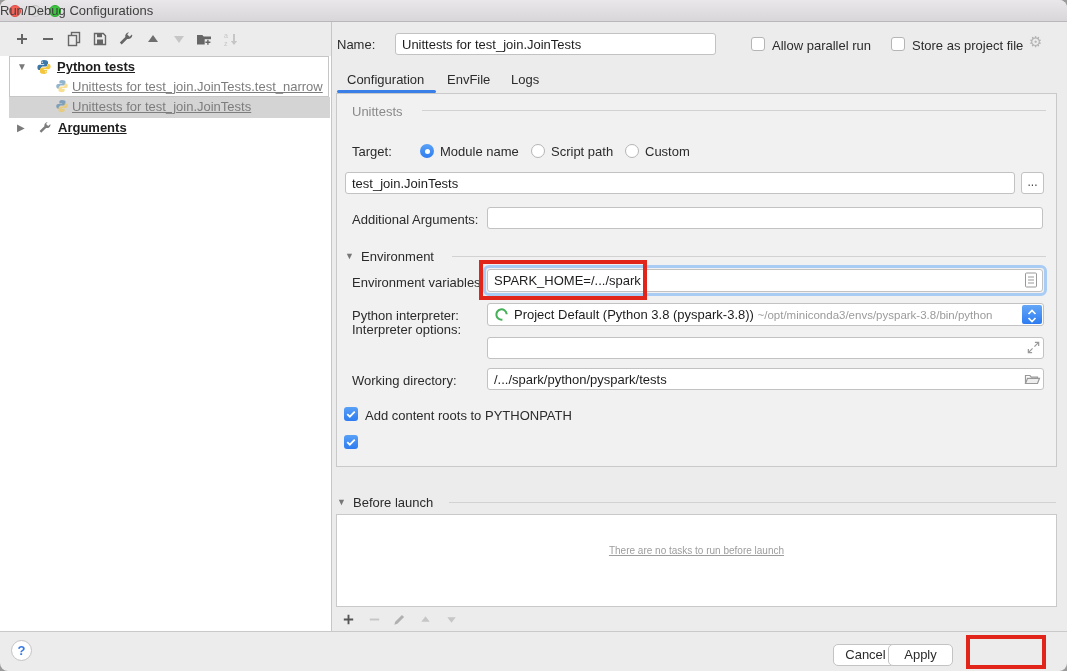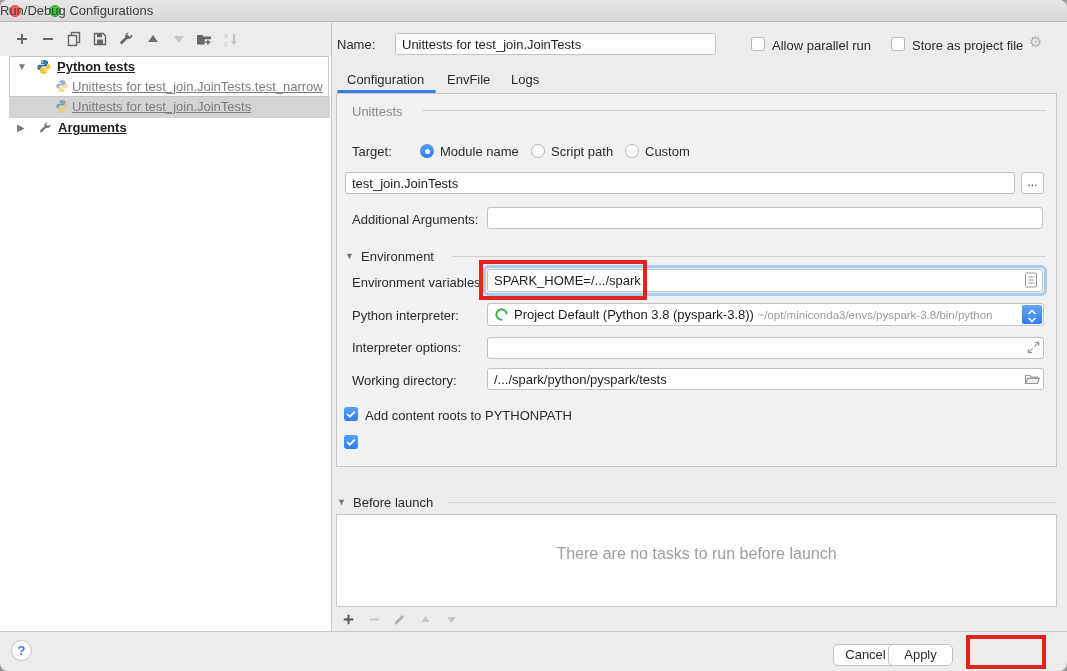--- a/index.html
+++ b/index.html
@@ -58,21 +58,21 @@
   .combo{position:absolute;background:#fff;border:1px solid #c2c2c2;border-radius:3px;overflow:hidden;}
   .combo .val{position:absolute;left:26px;top:0;line-height:21px;font-size:13px;color:#1d1d1d;white-space:nowrap;}
   .combo .path{color:#9b9b9b;font-size:11.5px;}
   .stepper{position:absolute;right:1px;top:1px;bottom:1px;width:20px;border-radius:2px;
     background:linear-gradient(#64a7f8,#2d7bf0);}
   .stepper svg{position:absolute;left:2px;top:2px;}
   .field-icon{position:absolute;}
   .annotate-red{position:absolute;border:4px solid #e1251b;z-index:30;}
   
   .bl-list{position:absolute;left:336px;top:514px;width:721px;height:93px;background:#fff;border:1px solid #c9c9c9;}
-  .bl-empty{position:absolute;left:0;top:30px;width:100%;text-align:center;color:#9d9d9d;font-size:16px;}
+  .bl-empty{position:absolute;left:0;top:30px;width:100%;text-align:center;color:#9d9d9d;font-size:10px;text-decoration:underline;}
   .bl-icon{position:absolute;top:612px;width:15px;height:15px;}
   
   .footer-sep{position:absolute;left:0;top:631px;width:1067px;height:1px;background:#c9c9c9;}
   .help-btn{position:absolute;left:11px;top:640px;width:21px;height:21px;border-radius:50%;background:#fff;
     border:1px solid #c4c4c4;text-align:center;line-height:19px;color:#3779e3;font-weight:bold;font-size:13px;}
   .btn{position:absolute;top:644px;height:22px;border-radius:5px;background:#fff;border:1px solid #c3c3c3;
     font-size:13px;color:#2b2b2b;text-align:center;line-height:20px;}
   .btn.primary{background:linear-gradient(#6badf9,#2d7bf0);border:1px solid #2e73da;color:#fff;margin-top:36px;}
 </style>
 </head>
@@ -228,21 +228,21 @@
         </svg></span>
     <span class="val"><span>Project Default (Python 3.8 (pyspark-3.8))</span>
       <span class="path">~/opt/miniconda3/envs/pyspark-3.8/bin/python</span></span>
     <span class="stepper">
       <svg width="16" height="18" viewBox="0 0 16 18">
           <path d="M4.5 7L8 3.5 11.5 7M4.5 11L8 14.5 11.5 11" stroke="#fff" stroke-width="1.7" fill="none"></path>
         </svg>
       </span>
   </div>
 
-  <span class="lbl" style="left:352px;top:340px">Interpreter options:</span>
+  <span class="lbl" style="left:352px;top:322px">Interpreter options:</span>
   <input class="txt-field" style="left: 487px; top: 337px; width: 557px; height: 22px; padding-right: 24px;">
   <span class="field-icon" style="left:1026px;top:340px">
     <svg width="15" height="15" viewBox="0 0 16 16">
         <path d="M9.5 2.5h4v4M13.2 2.8L9 7M6.5 13.5h-4v-4M2.8 13.2L7 9" stroke="#9a9a9a" stroke-width="1.3" fill="none"></path>
       </svg></span>
 
   <span class="lbl" style="left:352px;top:373px">Working directory:</span>
   <input class="txt-field" style="left: 487px; top: 368px; width: 557px; height: 22px; padding-right: 26px;" value="/.../spark/python/pyspark/tests">
   <span class="field-icon" style="left:1024px;top:371px">
     <svg width="17" height="15" viewBox="0 0 17 15">

